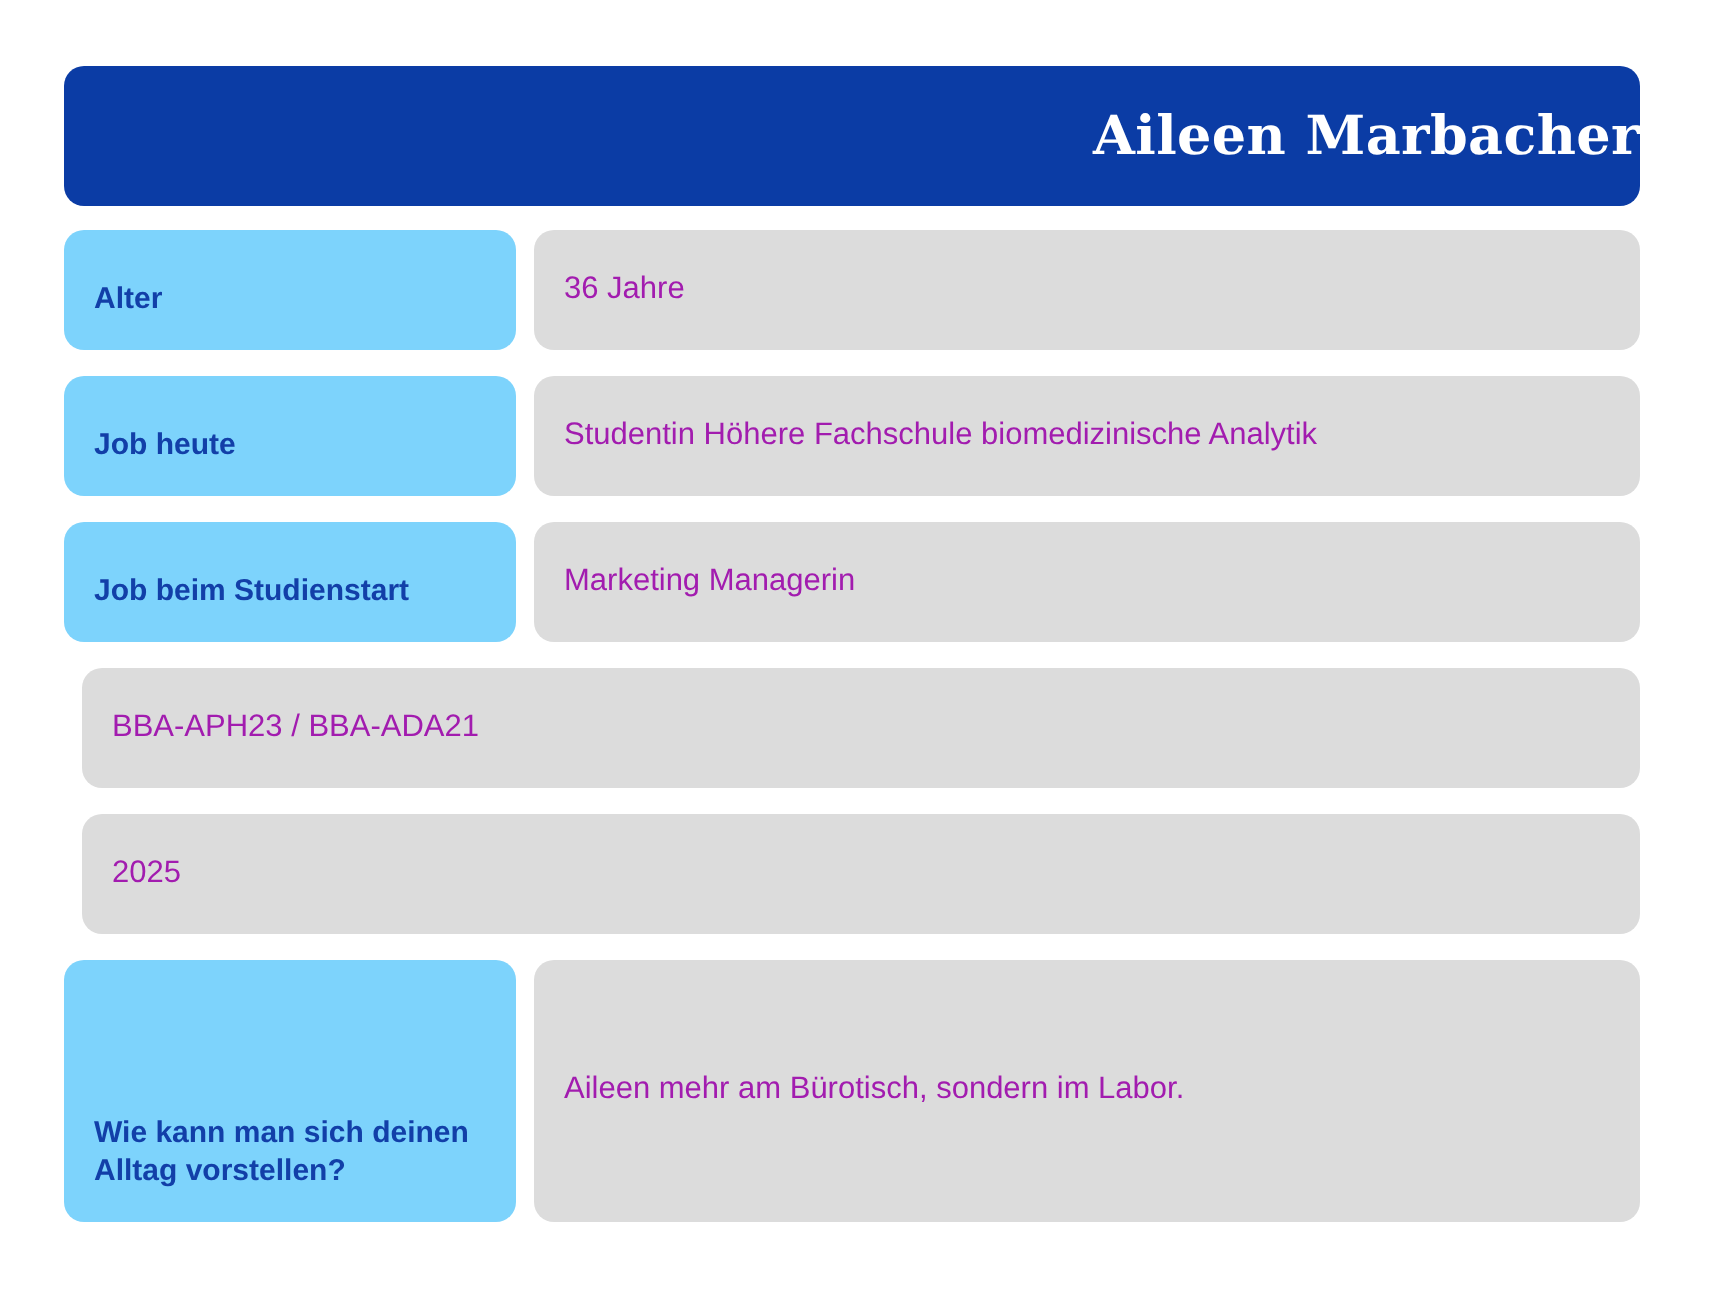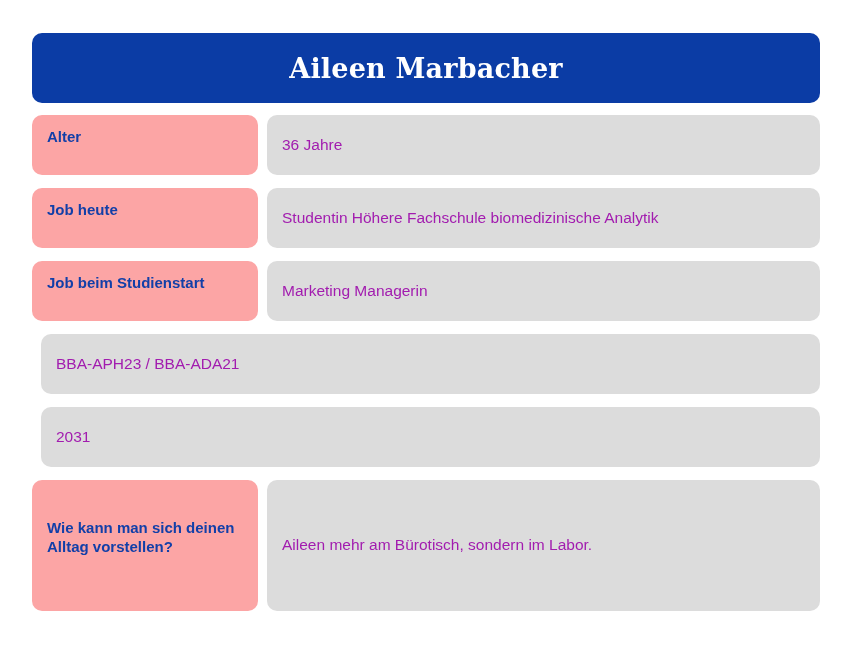--- a/index.html
+++ b/index.html
@@ -18,21 +18,21 @@
     left: 32px;
     top: 33px;
     width: 788px;
   }
   .header {
     height: 70px;
     background: #0B3CA5;
     border-radius: 10px;
     display: flex;
     align-items: center;
-    justify-content: center;
+    justify-content: flex-end;
     box-sizing: border-box;
   }
   .header-title {
     font-family: "DejaVu Serif", serif;
     font-weight: bold;
     font-size: 27px;
     color: #ffffff;
     letter-spacing: 0.2px;
     line-height: 1;
   }
@@ -43,26 +43,26 @@
     display: flex;
     align-items: stretch;
     margin-bottom: 13px;
   }
   .row:last-child {
     margin-bottom: 16px;
   }
   .cell-label {
     width: 226px;
     flex: 0 0 226px;
-    background: #fca5a5;
+    background: #7dd3fc;
     border-radius: 10px;
     display: flex;
-    align-items: center;
+    align-items: flex-end;
     box-sizing: border-box;
-    padding: 10px 14px 27px 15px;
+    padding: 10px 14px 16px 15px;
   }
   .cell-label-text {
     font-size: 15px;
     font-weight: bold;
     color: #123FA8;
     line-height: 1.28;
   }
   .cell-value {
     flex: 1 1 auto;
     margin-left: 9px;
@@ -122,21 +122,21 @@
           <span class="cell-value-text">Marketing Managerin</span>
         </div>
       </div>
       <div class="row row-standard">
         <div class="cell-value">
           <span class="cell-value-text">BBA-APH23 / BBA-ADA21</span>
         </div>
       </div>
       <div class="row row-standard">
         <div class="cell-value">
-          <span class="cell-value-text">2031</span>
+          <span class="cell-value-text">2025</span>
         </div>
       </div>
       <div class="row row-tall">
         <div class="cell-label">
           <span class="cell-label-text">Wie kann man sich deinen Alltag vorstellen?</span>
         </div>
         <div class="cell-value">
           <span class="cell-value-text">Aileen mehr am Bürotisch, sondern im Labor.</span>
         </div>
       </div>

